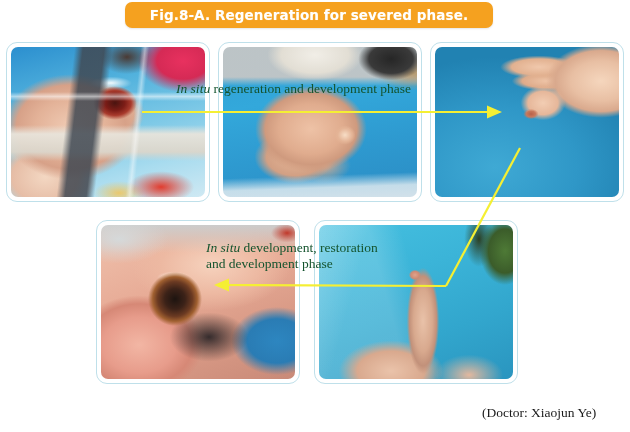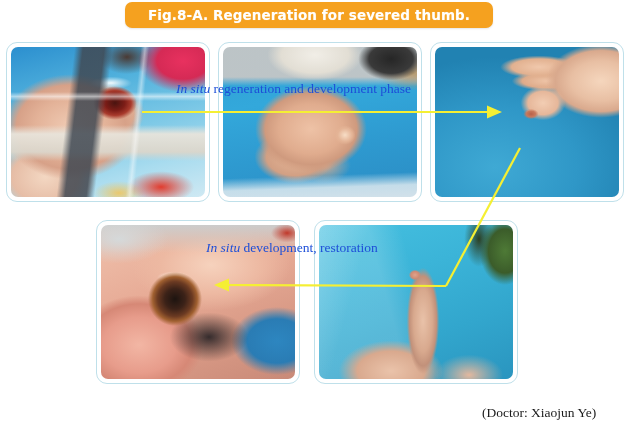--- a/index.html
+++ b/index.html
@@ -199,21 +199,21 @@
   #connectors {
     position: absolute;
     left: 0; top: 0;
     width: 630px; height: 432px;
     pointer-events: none;
   }
 
   
   .annot {
     position: absolute;
-    color: #1d4ed8;
+    color: #14532d;
     font-family: "Liberation Serif", serif;
     line-height: 1.22;
     white-space: nowrap;
   }
   #annot-1 {
     left: 176px;
     top: 81px;
     font-size: 13.5px;
   }
   #annot-2 {
@@ -234,21 +234,21 @@
     font-size: 13.5px;
     color: #1a1a1a;
     white-space: nowrap;
     margin-left: 32px;
   }
 </style>
 </head>
 <body>
 
 <div id="title-banner">
-  <span class="title-text">Fig.8-A. Regeneration for severed thumb.</span>
+  <span class="title-text">Fig.8-A. Regeneration for severed phase.</span>
 </div>
 
 <div class="photo-frame" id="panel-1">
   <div class="photo-inner">
     <div id="img-1"></div>
   </div>
 </div>
 
 <div class="photo-frame" id="panel-2">
   <div class="photo-inner">
@@ -290,15 +290,16 @@
 
   <polyline points="446,286 216,285" fill="none" stroke="#f5ef33" stroke-width="2.2" marker-end="url(#arrow-left)"></polyline>
 </svg>
 
 <div class="annot" id="annot-1">
   <em>In situ</em><span> regeneration and development phase</span>
 </div>
 
 <div class="annot" id="annot-2">
   <em>In  situ</em><span> development,  restoration</span><br>
+  <span>and development phase</span>
 </div>
 
 <div id="credit">(Doctor: Xiaojun Ye)</div>
 
 </body></html>

